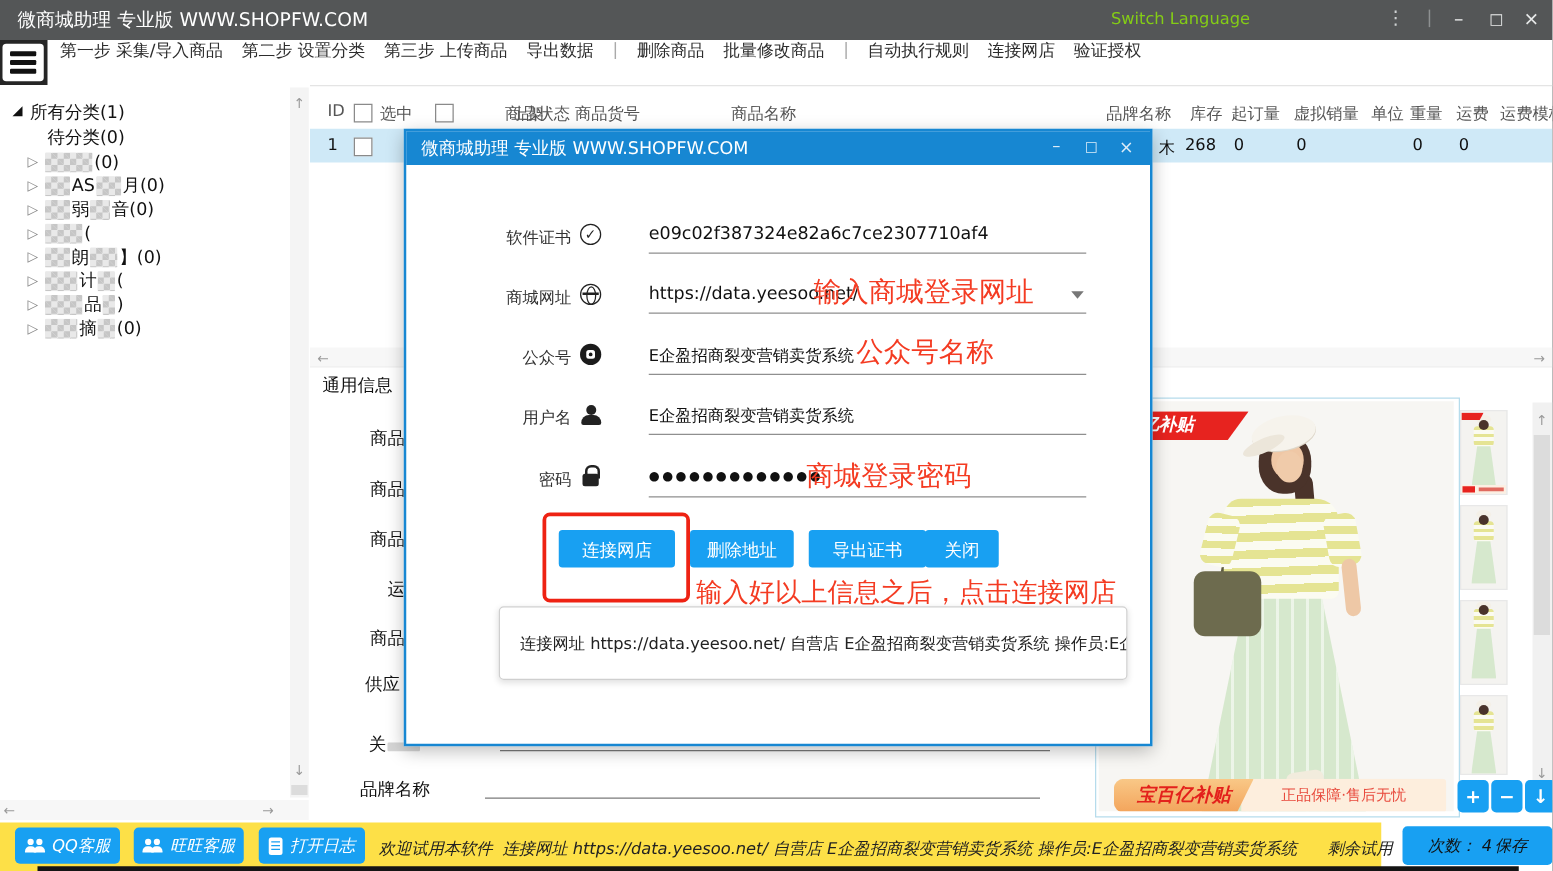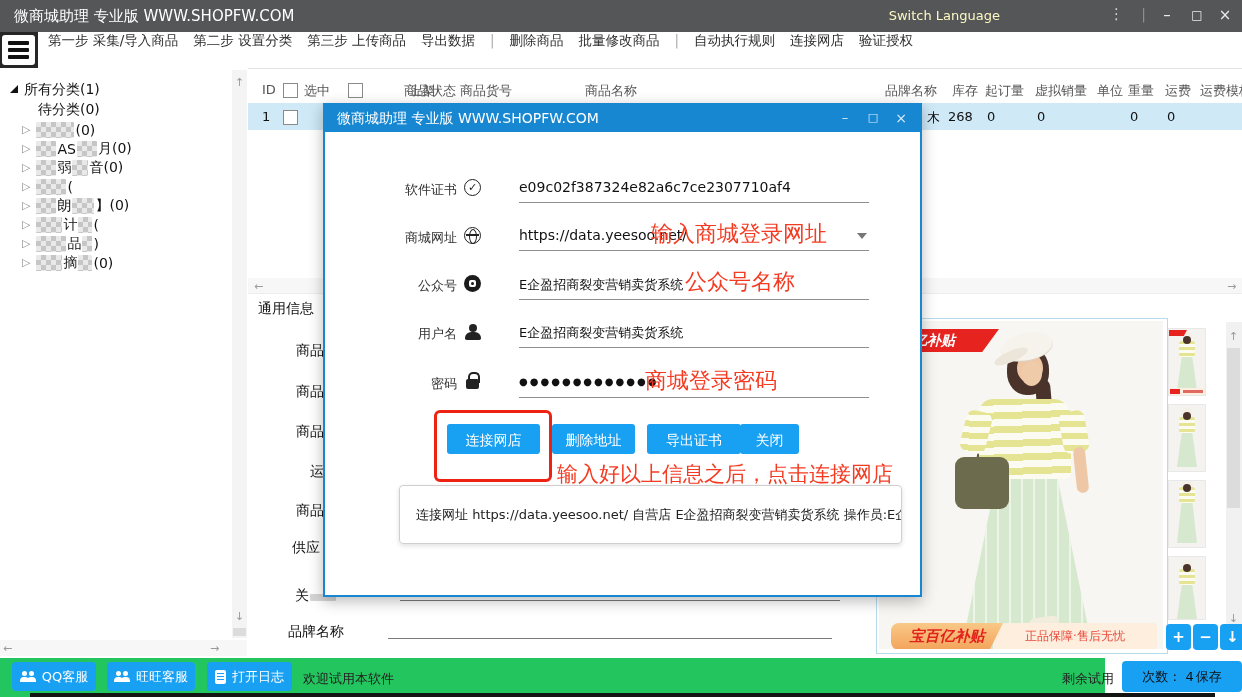--- a/index.html
+++ b/index.html
@@ -1,21 +1,21 @@
 <!DOCTYPE html>
 <html><head>
 <meta charset="utf-8">
 <style>
   html,body{margin:0;padding:0;background:#888;}
   .screen{position:relative;width:1242px;height:697px;background:#fff;overflow:hidden;
           font-family:"DejaVu Sans","Liberation Sans",sans-serif;}
   
   .titlebar{position:absolute;left:0;top:0;width:1242px;height:32px;background:#545657;color:#fff;}
   .titlebar .title{position:absolute;left:14px;top:7px;font-size:15px;}
-  .titlebar .lang{position:absolute;right:242px;top:8px;font-size:13px;color:#fef9c3;cursor:pointer;}
+  .titlebar .lang{position:absolute;right:242px;top:8px;font-size:13px;color:#84cc16;cursor:pointer;}
   .titlebar .dots{position:absolute;right:118px;top:5px;font-size:15px;color:#cfd2d3;cursor:pointer;}
   .titlebar .tdiv{position:absolute;right:96px;top:6px;font-size:14px;color:#8d9091;}
   .tbtn{position:absolute;top:0;width:30px;height:32px;text-align:center;line-height:30px;color:#e8eaea;font-size:15px;cursor:pointer;}
   .tbtn.min{right:60px;} .tbtn.max{right:30px;font-size:12px;} .tbtn.cls{right:2px;}
   
   .menubar{position:absolute;left:0;top:32px;width:1242px;height:36px;background:#fff;border-bottom:1px solid #e4e4e4;}
   .hamb-zone{position:absolute;left:0;top:0;width:38px;height:36px;background:#262626;}
   .hamb{position:absolute;left:2px;top:3px;width:33px;height:30px;background:#fff;border-radius:3px;cursor:pointer;}
   .hamb i{position:absolute;left:6px;width:21px;height:3.5px;background:#111;border-radius:1px;}
   .hamb i:nth-child(1){top:6px;} .hamb i:nth-child(2){top:13px;} .hamb i:nth-child(3){top:20px;}
@@ -117,21 +117,21 @@
   .ic-globe::before{content:"";position:absolute;left:4px;top:0.5px;width:6px;height:13px;border:1.3px solid #222;border-radius:50%;}
   .ic-globe::after{content:"";position:absolute;left:0.5px;top:6px;width:13px;height:1.5px;background:#222;}
   .ic-oa{background:#1b1b1b;border-radius:50%;}
   .ic-oa::before{content:"";position:absolute;left:5px;top:5px;width:7px;height:7px;background:#fff;border-radius:2px;}
   .ic-oa::after{content:"";position:absolute;left:7px;top:7px;width:3px;height:3px;background:#1b1b1b;border-radius:50%;}
   .ic-person::before{content:"";position:absolute;left:5px;top:1px;width:8px;height:8px;background:#222;border-radius:50%;}
   .ic-person::after{content:"";position:absolute;left:1px;top:9px;width:16px;height:8px;background:#222;border-radius:7px 7px 2px 2px;}
   .ic-lock::before{content:"";position:absolute;left:4px;top:0;width:8px;height:9px;border:2px solid #222;border-bottom:none;border-radius:5px 5px 0 0;}
   .ic-lock::after{content:"";position:absolute;left:2px;top:7px;width:13px;height:10px;background:#222;border-radius:2px;}
   
-  .statusbar{position:absolute;left:0;top:658px;width:1105px;height:39px;background:#22c55e;font-size:13px;color:#222;}
+  .statusbar{position:absolute;left:0;top:658px;width:1105px;height:39px;background:#fde047;font-size:13px;color:#222;font-style:italic;}
   .sb-btn{position:absolute;top:4px;height:29px;background:#18a0f2;color:#fff;border-radius:4px;display:flex;
           align-items:center;justify-content:center;gap:6px;font-size:13px;cursor:pointer;}
   .ppl{position:relative;width:16px;height:12px;}
   .ppl::before{content:"";position:absolute;left:2px;top:0;width:5px;height:5px;background:#fff;border-radius:50%;box-shadow:7px 0 0 #fff;}
   .ppl::after{content:"";position:absolute;left:0;top:6px;width:9px;height:5px;background:#fff;border-radius:4px 4px 0 0;box-shadow:7px 0 0 #fff;}
   .doc{position:relative;width:11px;height:14px;background:#fff;border-radius:2px;}
   .doc::before{content:"";position:absolute;left:2px;top:3px;width:7px;height:1.5px;background:#18a0f2;box-shadow:0 3px 0 #18a0f2,0 6px 0 #18a0f2;}
   .sb-text{position:absolute;top:12px;white-space:nowrap;}
   .save-btn{position:absolute;left:1122px;top:3px;width:120px;height:31px;background:#18a0f2;border-radius:4px;
             color:#111;display:flex;align-items:center;justify-content:center;gap:2px;cursor:pointer;white-space:nowrap;}
@@ -418,20 +418,21 @@
     </div>
     <div class="sb-btn" style="left:107px;width:88px;">
       <span class="ppl"></span>
       <span>旺旺客服</span>
     </div>
     <div class="sb-btn" style="left:207px;width:85px;">
       <span class="doc"></span>
       <span>打开日志</span>
     </div>
     <span class="sb-text" style="left:303px;">欢迎试用本软件</span>
+    <span class="sb-text" style="left:402px;">连接网址 https://data.yeesoo.net/ 自营店 E企盈招商裂变营销卖货系统 操作员:E企盈招商裂变营销卖货系统</span>
     <span class="sb-text" style="left:1062px;">剩余试用</span>
     <div class="save-btn">
       <span>次数： 4</span>
       <span>保存</span>
     </div>
   </div>
 
   <div class="bottom-line"></div>
 </div>
 

